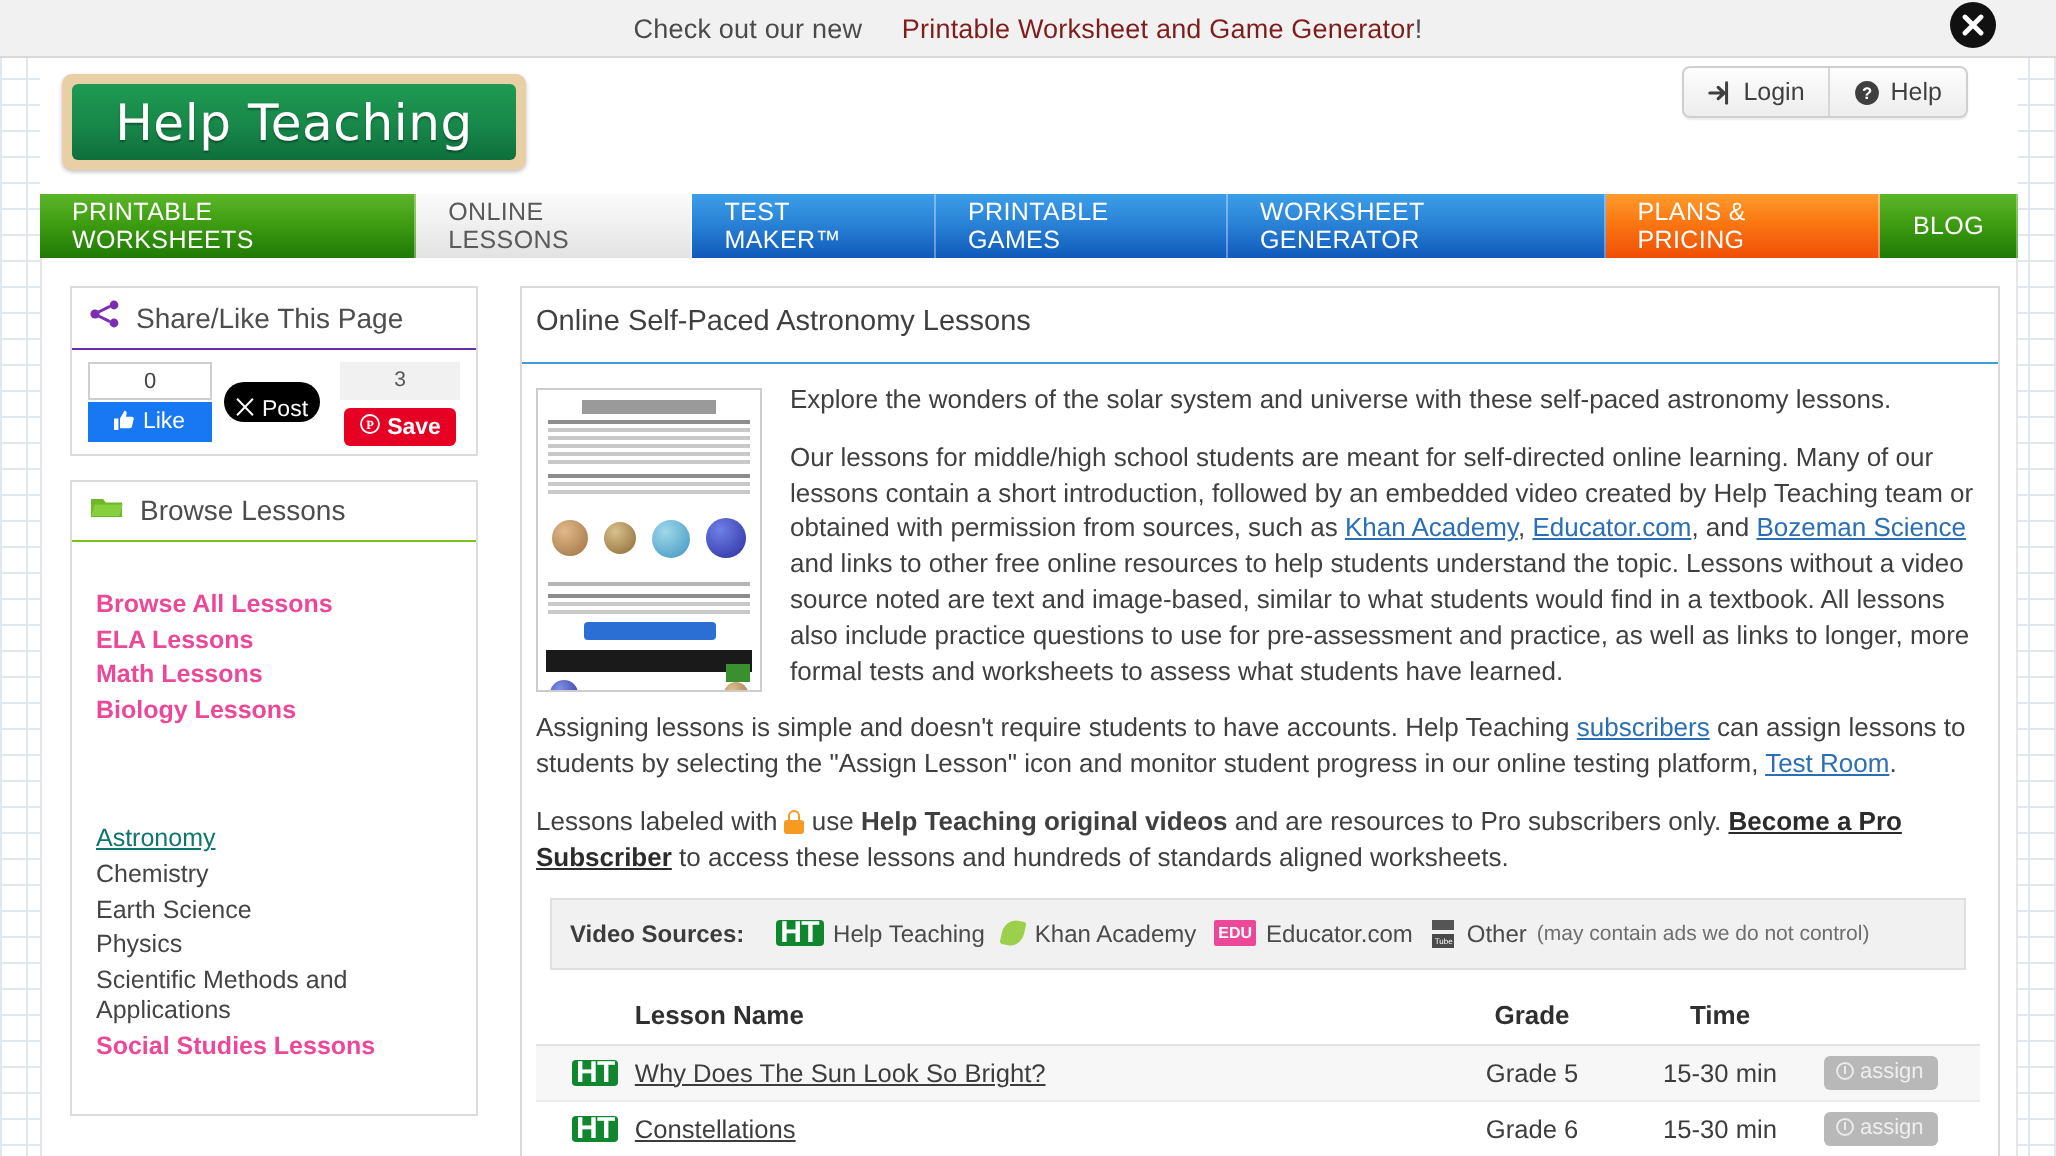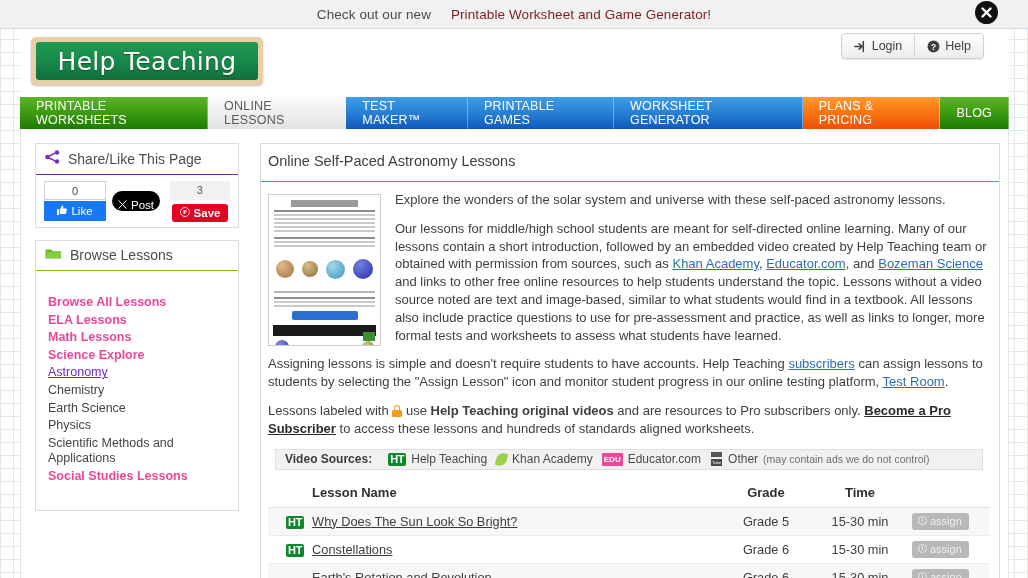--- a/index.html
+++ b/index.html
@@ -174,21 +174,21 @@
   }
   .browse-list { padding: 7px 0 8px 0; }
   .browse-list li {
     list-style: none;
     font-size: 12.5px; line-height: 15.6px;
     padding: 1px 10px 1px 12px;
     color: #444;
     cursor: pointer;
   }
   .browse-list li.bold { font-weight: bold; color: #ec4899; }
-  .browse-list li.current { text-decoration: underline; color: #6d28d9; }
+  .browse-list li.current { text-decoration: underline; color: #0f766e; margin-top: 47px; }
 
   
   .main {
     position: absolute; left: 240px; top: 7px; width: 740px;
     border: 1px solid #dadada;
     background: #fff;
     min-height: 440px;
   }
   .main-title {
     font-size: 14.5px; color: #3f3f3f;
@@ -231,31 +231,31 @@
   }
   .lock-ico .body { position:absolute; bottom:0; left:0; width:10px;height:7px;background:#f59b22;border-radius:1.5px;}
   .lock-ico .shackle{ position:absolute; top:0; left:2px; width:6px;height:6px;border:1.6px solid #f59b22;border-bottom:none;border-radius:3px 3px 0 0;}
 
   
   .vsources {
     clear: both;
     margin: 0 7px 0 7px;
     background: #f1f1f1;
     border: 1px solid #dfdfdf;
-    height: 21px;
+    height: 36px;
     display: flex; align-items: center;
     padding: 2px 9px;
     gap: 9px;
     font-size: 12px; color: #4a4a4a;
   }
   .vs-label { font-weight: bold; color:#3c3c3c; margin-right: 7px;}
   .vs-item { display:flex; align-items:center; gap:5px; }
   .vs-item .muted { color:#6e6e6e; font-size: 10.5px; }
   .badge-ht {
-    background: #10862f; color:#fff; font-size: 11px; font-weight:bold;
+    background: #10862f; color:#fff; font-size: 15px; font-weight:bold;
     padding: 1px 2px 1px 2px; border-radius: 2px; letter-spacing:-.3px;
     line-height: 11px; display:inline-block; min-width: 16px; text-align:center;
   }
   .badge-edu {
     background: #ec4899; color:#fff; font-size: 8px; font-weight:bold;
     padding: 2px 2px; border-radius: 1px; line-height: 9px; display:inline-block;
   }
   .leaf {
     width: 11px; height: 13px;
     background: #9ccf4b;
@@ -426,21 +426,21 @@
               <path d="M0.5 2.5h6l1.4 1.7H16v7.3H0.5z" fill="#6fb82a"></path>
               <path d="M2.4 5.2h14L14.6 11H0.6z" fill="#86cf3d"></path>
             </svg>
         </span>
         <span>Browse Lessons</span>
       </div>
       <ul class="browse-list">
         <li class="bold">Browse All Lessons</li>
         <li class="bold">ELA Lessons</li>
         <li class="bold">Math Lessons</li>
-        <li class="bold">Science Explore</li>
+        <li class="bold">Biology Lessons</li>
         <li class="current">Astronomy</li>
         <li>Chemistry</li>
         <li>Earth Science</li>
         <li>Physics</li>
         <li>Scientific Methods and Applications</li>
         <li class="bold">Social Studies Lessons</li>
       </ul>
     </div>
   </div>
 

